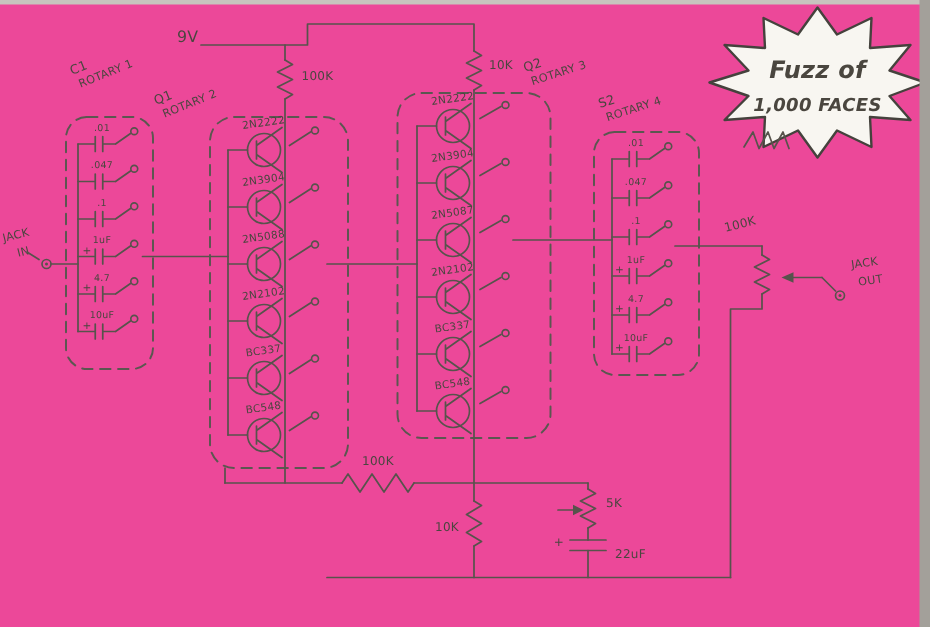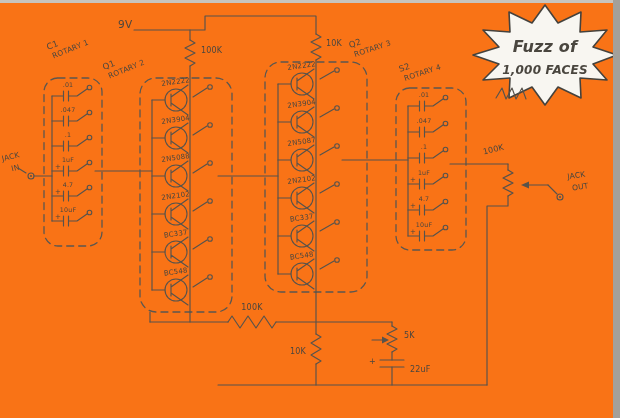--- a/index.html
+++ b/index.html
@@ -1,16 +1,16 @@
 <!DOCTYPE html>
 <html><head>
 <meta charset="utf-8">
 <style>
   html,body{margin:0;padding:0;background:#e8e6e0;}
-  .paper{position:relative;width:620px;height:418px;background:#f97316;overflow:hidden;}
+  .paper{position:relative;width:620px;height:418px;background:#ec4899;overflow:hidden;}
   .edge-top{position:absolute;top:0;left:0;width:100%;height:3px;background:#c7c4be;}
   .edge-right{position:absolute;top:0;right:0;width:7px;height:100%;background:#a3a09a;}
   .wire{fill:none;stroke:#57534c;stroke-width:1.15;stroke-linecap:round;stroke-linejoin:round;}
   .dash{fill:none;stroke:#5b5750;stroke-width:1.3;stroke-dasharray:7 5;stroke-linecap:round;}
   .node{fill:none;stroke:#57534c;stroke-width:1.1;}
   .dot{fill:#57534c;stroke:none;}
   .head{fill:#57534c;stroke:none;}
   .txt{fill:#4a463f;font-family:"DejaVu Sans",sans-serif;letter-spacing:.2px;}
   .t6{font-size:6.3px}.t7{font-size:7px}.t75{font-size:7.5px}.t8{font-size:8px}.t9{font-size:8.5px}.t10{font-size:10.5px}
   .mid{text-anchor:middle}.end{text-anchor:end}

